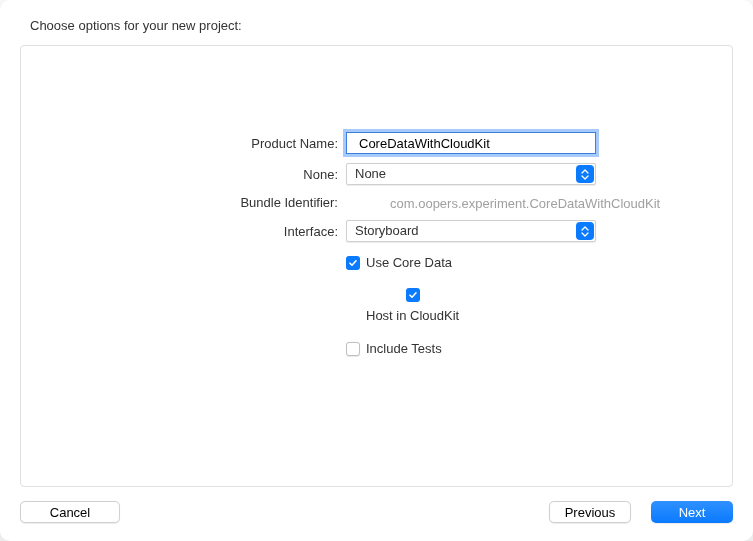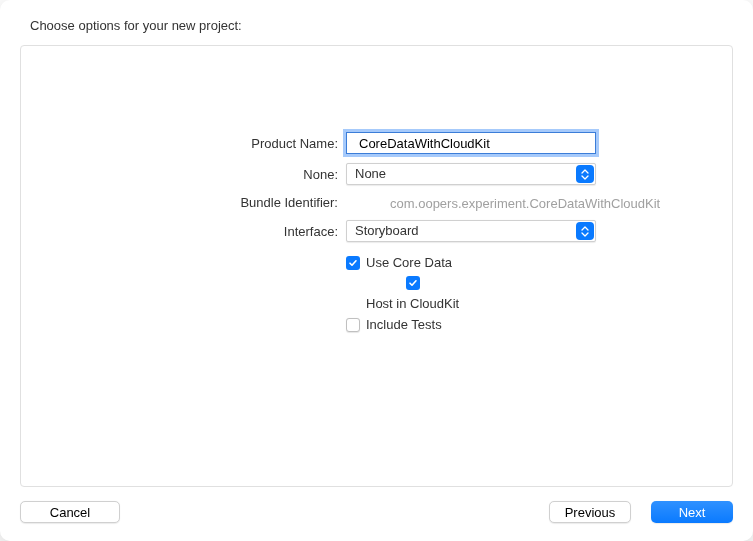--- a/index.html
+++ b/index.html
@@ -153,21 +153,21 @@
       color: #333;
     }
     .indent {
       padding-left: 20px;
       flex-direction: column;
     }
     .checkbox-group {
       padding-top: 4px;
       display: flex;
       flex-direction: column;
-      gap: 6px;
+      gap: 18px;
     }
     .footer {
       display: flex;
       justify-content: space-between;
       align-items: center;
       padding-top: 14px;
     }
     .footer-right {
       display: flex;
       gap: 20px;

